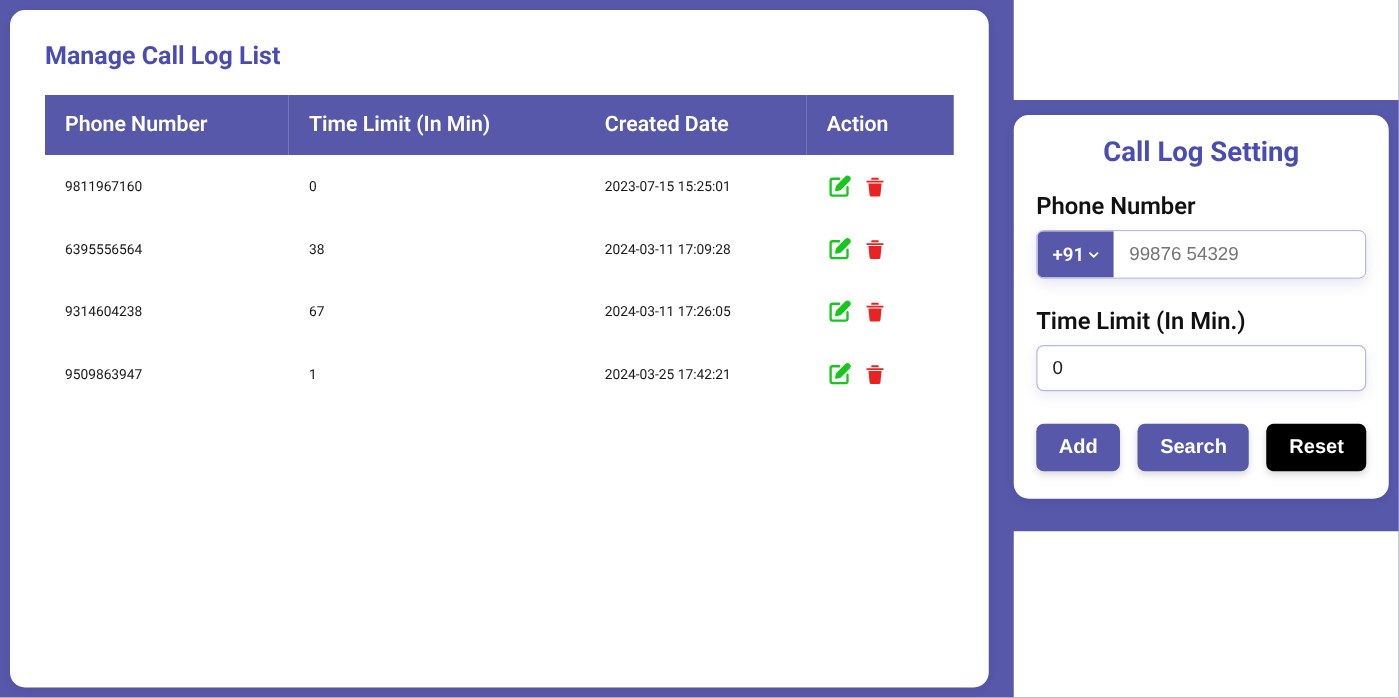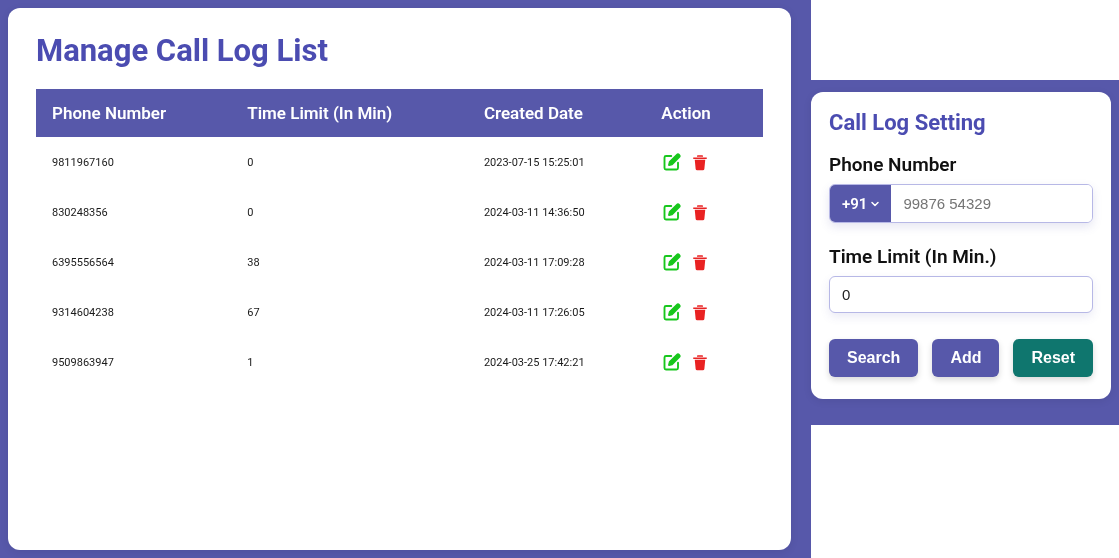--- a/index.html
+++ b/index.html
@@ -38,21 +38,21 @@
     margin: -8px -8px 12px 0;
   }
   .side-panel {
     background: #ffffff;
     border-radius: 12px;
     padding: 18px 18px 22px 18px;
     box-shadow: 0 2px 8px rgba(0,0,0,0.08);
   }
   .page-title {
     color: #4b4cb1;
-    font-size: 31px;
+    font-size: 20px;
     font-weight: 700;
     margin-bottom: 20px;
   }
   .data-table {
     width: 100%;
     border-collapse: collapse;
   }
   .data-table thead tr {
     background: #5758aa;
   }
@@ -83,20 +83,21 @@
   }
   .icon-btn svg {
     width: 18px;
     height: 18px;
   }
   .side-title {
     color: #4b4cb1;
     font-size: 22px;
     font-weight: 700;
     margin-bottom: 18px;
+    text-align: center;
   }
   .form-label {
     font-size: 19px;
     font-weight: 600;
     color: #111;
     margin-bottom: 8px;
     display: block;
   }
   .phone-row {
     display: flex;
@@ -148,21 +149,21 @@
     border: none;
     border-radius: 6px;
     padding: 10px 18px;
     font-size: 16px;
     font-weight: 600;
     color: #fff;
     cursor: pointer;
     box-shadow: 0 3px 6px rgba(0,0,0,0.15);
   }
   .btn-primary { background: #5758aa; }
-  .btn-danger  { background: #0f766e; }
+  .btn-danger  { background: #000000; }
   .side-bottom-spacer {
     flex: 1;
     background: #ffffff;
     margin: 26px -8px -8px 0;
   }
 </style>
 </head>
 <body>
 
 <div class="layout">
@@ -187,35 +188,20 @@
                   <path d="M11 4H4a2 2 0 0 0-2 2v14a2 2 0 0 0 2 2h14a2 2 0 0 0 2-2v-7"></path>
                   <path d="M18.5 2.5a2.121 2.121 0 0 1 3 3L12 15l-4 1 1-4 9.5-9.5z" fill="#17c71c"></path>
                 </svg>
               </span><span class="icon-btn">
                 <svg viewBox="0 0 24 24" fill="#e92222">
                   <path d="M3 6h18v2H3V6zm2 3h14l-1.2 12.2a2 2 0 0 1-2 1.8H8.2a2 2 0 0 1-2-1.8L5 9zm4-6h6a1 1 0 0 1 1 1v1H8V4a1 1 0 0 1 1-1z"></path>
                 </svg>
               </span></td>
           </tr>
           <tr>
-            <td>830248356</td>
-            <td>0</td>
-            <td>2024-03-11 14:36:50</td>
-            <td class="action-cell"><span class="icon-btn">
-                <svg viewBox="0 0 24 24" fill="none" stroke="#17c71c" stroke-width="2.5" stroke-linecap="round" stroke-linejoin="round">
-                  <path d="M11 4H4a2 2 0 0 0-2 2v14a2 2 0 0 0 2 2h14a2 2 0 0 0 2-2v-7"></path>
-                  <path d="M18.5 2.5a2.121 2.121 0 0 1 3 3L12 15l-4 1 1-4 9.5-9.5z" fill="#17c71c"></path>
-                </svg>
-              </span><span class="icon-btn">
-                <svg viewBox="0 0 24 24" fill="#e92222">
-                  <path d="M3 6h18v2H3V6zm2 3h14l-1.2 12.2a2 2 0 0 1-2 1.8H8.2a2 2 0 0 1-2-1.8L5 9zm4-6h6a1 1 0 0 1 1 1v1H8V4a1 1 0 0 1 1-1z"></path>
-                </svg>
-              </span></td>
-          </tr>
-          <tr>
             <td>6395556564</td>
             <td>38</td>
             <td>2024-03-11 17:09:28</td>
             <td class="action-cell"><span class="icon-btn">
                 <svg viewBox="0 0 24 24" fill="none" stroke="#17c71c" stroke-width="2.5" stroke-linecap="round" stroke-linejoin="round">
                   <path d="M11 4H4a2 2 0 0 0-2 2v14a2 2 0 0 0 2 2h14a2 2 0 0 0 2-2v-7"></path>
                   <path d="M18.5 2.5a2.121 2.121 0 0 1 3 3L12 15l-4 1 1-4 9.5-9.5z" fill="#17c71c"></path>
                 </svg>
               </span><span class="icon-btn">
                 <svg viewBox="0 0 24 24" fill="#e92222">
@@ -270,20 +256,20 @@
               <polyline points="6 9 12 15 18 9"></polyline>
             </svg>
         </div>
         <input class="phone-input" type="text" placeholder="99876 54329" style="">
       </div>
 
       <label class="form-label">Time Limit (In Min.)</label>
       <input class="time-input" type="text" value="0" style="">
 
       <div class="btn-row">
+        <button class="btn btn-primary">Add</button>
         <button class="btn btn-primary">Search</button>
-        <button class="btn btn-primary">Add</button>
         <button class="btn btn-danger">Reset</button>
       </div>
     </div>
     <div class="side-bottom-spacer"></div>
   </div>
 </div>
 
 </body></html>

